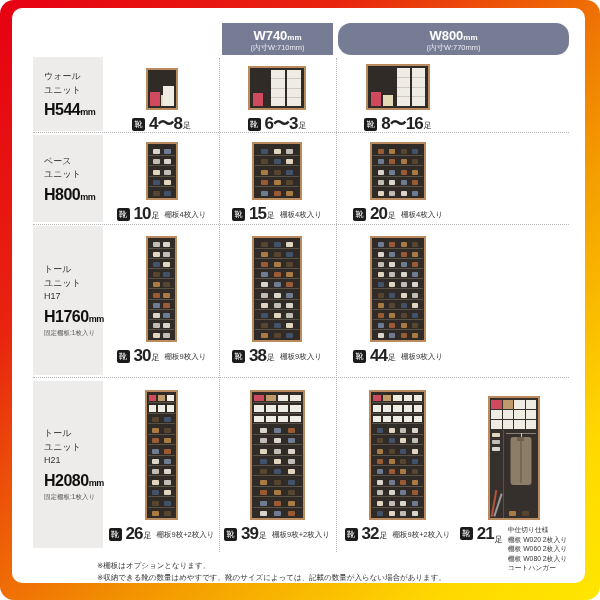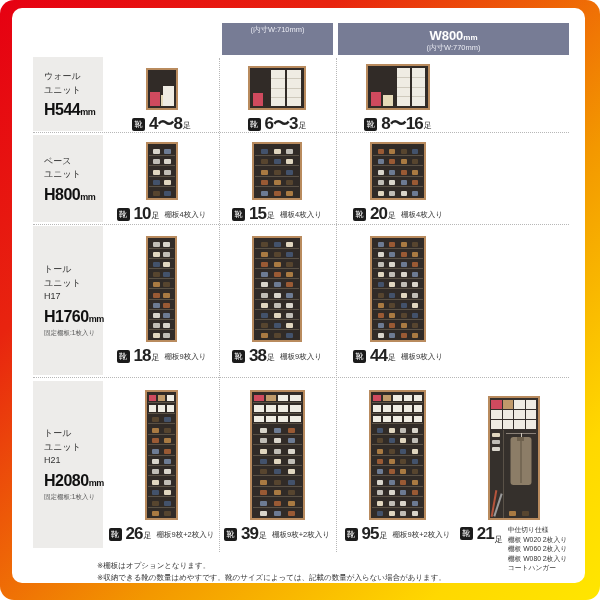--- a/index.html
+++ b/index.html
@@ -47,23 +47,24 @@
   .footnote { position:absolute; left:85px; font-size:7.5px; color:#333; }
 </style>
 </head>
 <body>
 
 <div class="frame">
   <div class="panel" id="panel">
     <div class="footnote" style="top:553px">※棚板はオプションとなります。</div>
     <div class="footnote" style="top:565px">※収納できる靴の数量はめやすです。靴のサイズによっては、記載の数量が入らない場合があります。</div>
       <div class="header-box" style="left: 210px; width: 111px;">
+        <div><span class="hb-size">W740</span><span class="hb-mm">mm</span></div>
         <div class="hb-inner">(内寸W:710mm)</div>
       </div>
-      <div class="header-box" style="left: 326px; width: 231px;">
+      <div class="header-box" style="left: 326px; width: 231px; border-radius: 13px;">
         <div><span class="hb-size">W800</span><span class="hb-mm">mm</span></div>
         <div class="hb-inner">(内寸W:770mm)</div>
       </div>
       <div class="vline" style="left: 207px; top: 50px; height: 494px;"></div>
       <div class="vline" style="left: 324px; top: 50px; height: 494px;"></div>
       <div class="hline" style="top: 124px; left: 21px; width: 536px;"></div>
       <div class="hline" style="top: 216px; left: 21px; width: 536px;"></div>
       <div class="hline" style="top: 369px; left: 21px; width: 536px;"></div>
       <div class="rowlabel" style="top: 49px; height: 74px;">
         <div class="rl-line">ウォール</div>
@@ -307,21 +308,21 @@
               <div style="width: 7px; height: 5px; border-radius: 1px; margin-bottom: 1px; background: rgb(217, 213, 203);"></div>
             </div>
             <div style="flex: 1 1 0%; display: flex; justify-content: space-evenly; align-items: flex-end;">
               <div style="width: 7px; height: 5px; border-radius: 1px; margin-bottom: 1px; background: rgb(224, 214, 191);"></div>
               <div style="width: 7px; height: 5px; border-radius: 1px; margin-bottom: 1px; background: rgb(192, 189, 182);"></div>
             </div>
           </div>
         </div>
         <div class="caption">
           <div class="cap-icon">靴</div>
-          <span class="cap-num">18</span>
+          <span class="cap-num">30</span>
           <span class="cap-unit">足</span>
           <span class="cap-note">棚板9枚入り</span>
         </div>
       </div>
       <div class="cell" style="left: 208px; top: 218px; width: 114px;">
         <div class="cabwrap" style="height: 116px;">
           <div class="cab" style="width: 50px; height: 106px; display: flex; flex-direction: column; padding: 1px;">
             <div style="flex: 1 1 0%; display: flex; justify-content: space-evenly; align-items: flex-end; border-bottom: 1px solid rgb(90, 81, 69);">
               <div style="width: 7px; height: 5px; border-radius: 1px; margin-bottom: 1px; background: rgb(87, 69, 47);"></div>
               <div style="width: 7px; height: 5px; border-radius: 1px; margin-bottom: 1px; background: rgb(67, 82, 107);"></div>
@@ -665,21 +666,21 @@
             <div style="flex: 1 1 0%; display: flex; justify-content: space-evenly; align-items: flex-end;">
               <div style="width: 6px; height: 5px; border-radius: 1px; margin-bottom: 1px; background: rgb(67, 82, 107);"></div>
               <div style="width: 6px; height: 5px; border-radius: 1px; margin-bottom: 1px; background: rgb(224, 214, 191);"></div>
               <div style="width: 6px; height: 5px; border-radius: 1px; margin-bottom: 1px; background: rgb(192, 189, 182);"></div>
               <div style="width: 6px; height: 5px; border-radius: 1px; margin-bottom: 1px; background: rgb(217, 213, 203);"></div>
             </div>
           </div>
         </div>
         <div class="caption">
           <div class="cap-icon">靴</div>
-          <span class="cap-num">95</span>
+          <span class="cap-num">32</span>
           <span class="cap-unit">足</span>
           <span class="cap-note">棚板9枚+2枚入り</span>
         </div>
       </div>
       <div class="cell" style="left: 446px; top: 373px; width: 111px;">
         <div class="cabwrap" style="height: 139px;">
           <div class="cab" style="width: 52px; height: 124px; display: flex; flex-direction: column; background: rgb(53, 48, 44);">
             <div style="height: 30px; display: flex; flex-direction: column; padding: 1px;">
               <div style="flex: 1 1 0%; display: flex;">
                 <div style="flex: 1 1 0%; margin: 0.5px; background: rgb(207, 74, 94);"></div>

